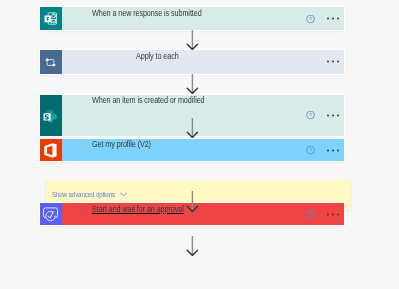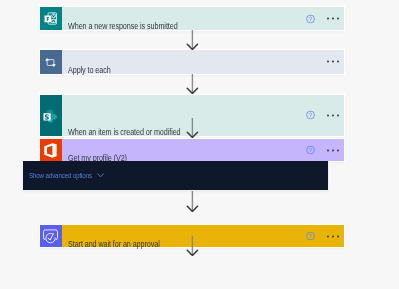--- a/index.html
+++ b/index.html
@@ -17,22 +17,23 @@
     left:39.6px;width:304.8px;
     display:flex;align-items:stretch;
     box-sizing:border-box;
     box-shadow:0 0 0 1.2px rgba(255,255,255,0.98), 0 1.6px 1.8px rgba(0,0,0,0.055);
   }
   .card .icon{
     width:22.2px;flex:0 0 22.2px;
     display:flex;align-items:center;justify-content:center;
   }
   .card .body{
-    flex:1;display:flex;align-items:flex-end;
+    flex:1;display:flex;align-items:flex-start;
     position:relative;
+    margin-left:24px;
   }
   .card .title{
     font-size:8.2px;color:#35393d;
     margin-left:6px;letter-spacing:-0.1px;
     white-space:nowrap;
     position:relative;top:1.6px;
     transform:scaleX(0.882);transform-origin:left center;
   }
   .card .actions{
     position:absolute;right:0;top:0;bottom:0;
@@ -47,24 +48,25 @@
     position:absolute;right:5.2px;top:50%;
     transform:translateY(-50%);
     width:12px;height:3px;
     display:flex;justify-content:space-between;align-items:center;
   }
   .dots i{display:block;width:2.2px;height:2.2px;border-radius:50%;background:#3b3a39;}
 
   .arrow{position:absolute;left:186px;width:13px;}
 
   .adv{
-    position:absolute;left:23px;width:304.8px;
-    background:#0f172a;
+    position:absolute;left:46px;width:304.8px;
+    background:#fef9c3;
     box-sizing:border-box;
     box-shadow:-1.1px 0 0 0 #efefef, 1.1px 0 0 0 #efefef, 0 1.1px 0 0 #efefef, 0 1.8px 1.8px rgba(0,0,0,0.05);
+    margin-top:19px;
   }
   .adv .link{
     position:absolute;left:5.9px;top:15.6px;
     font-size:7.6px;line-height:0;letter-spacing:-0.15px;
     color:#5b7fe0;white-space:nowrap;
     transform:scaleX(0.812);transform-origin:left center;
   }
   .adv .chev{position:absolute;left:73.9px;top:12.3px;line-height:0;}
 </style>
 </head>
@@ -92,21 +94,21 @@
               <circle cx="46" cy="62" r="4.2" fill="#5f86e3"></circle>
             </svg></div>
           <div class="dots">
             <i></i>
             <i></i>
             <i></i>
           </div>
         </div>
       </div>
     </div>
-    <div class="card" style="top: 50px; height: 23.6px; background: rgb(227, 231, 240);">
+    <div class="card" style="top: 50px; height: 23.6px; background: rgb(227, 231, 240); gap: 44px;">
       <div class="icon" style="background: rgb(72, 106, 145);">
         <svg width="12" height="9" viewBox="0 0 120 90" style="margin-top:1px">
           <path d="M21 24 v44 a6 6 0 0 0 6 6 h56 a6 6 0 0 0 6 -6 V22 a6 6 0 0 0 -6 -6 H27 a6 6 0 0 0 -6 6 z" fill="none" stroke="#fff" stroke-width="7.5" stroke-linejoin="round"></path>
           <path d="M2 28 L21 1 L40 28 Z" fill="#fff"></path>
           <path d="M70 62 L89 89 L108 62 Z" fill="#fff"></path>
         </svg>
       </div>
       <div class="body">
         <div class="title">Apply to each</div>
         <div class="actions">
@@ -137,21 +139,21 @@
               <circle cx="46" cy="62" r="4.2" fill="#5f86e3"></circle>
             </svg></div>
           <div class="dots">
             <i></i>
             <i></i>
             <i></i>
           </div>
         </div>
       </div>
     </div>
-    <div class="card" style="top: 138.8px; height: 22.6px; background: #c4b5fd;">
+    <div class="card" style="top: 138.8px; height: 22.6px; background: #7dd3fc;">
       <div class="icon" style="background: rgb(235, 60, 0);">
         <svg width="13" height="15" viewBox="0 0 130 150" style="margin-left:-1px">
           <path d="M3 32 L84 2 L126 13 L126 133 L84 148 L3 118 L3 32 Z M30 46 L30 104 L84 123 L84 27 L30 46 Z" fill="#fff" fill-rule="evenodd"></path>
         </svg>
       </div>
       <div class="body">
         <div class="title">Get my profile (V2)</div>
         <div class="actions">
           <div class="help"><svg viewBox="0 0 90 90" width="9" height="9">
               <circle cx="45" cy="45" r="39" fill="none" stroke="#5f86e3" stroke-width="8"></circle>
@@ -165,21 +167,21 @@
           </div>
         </div>
       </div>
     </div>
     <div class="adv" style="top: 160.6px; height: 29.8px;">
       <div class="link">Show advanced options</div>
       <div class="chev"><svg width="7" height="5" viewBox="0 0 70 50">
           <path d="M5 8 L35 38 L65 8" fill="none" stroke="#5b7fe0" stroke-width="9" stroke-linecap="round" stroke-linejoin="round"></path>
         </svg></div>
     </div>
-    <div class="card" style="top: 225px; height: 22.2px; background: #eab308;">
+    <div class="card" style="top: 203px; height: 22.2px; background: #ef4444; text-decoration: underline;">
       <div class="icon" style="background: rgb(91, 95, 240);">
         <svg width="15" height="15" viewBox="0 0 150 150">
           <rect x="5" y="9" width="140" height="97" rx="19" fill="none" stroke="#fff" stroke-width="8.5"></rect>
           <circle cx="75" cy="91" r="53" fill="#5b5ff0"></circle>
           <circle cx="75" cy="91" r="47" fill="none" stroke="#fff" stroke-width="8.5" stroke-linecap="round" stroke-dasharray="252 44" stroke-dashoffset="-70" transform="rotate(-90 75 91)"></circle>
           <path d="M51 92 L71 110 L102 48" fill="none" stroke="#fff" stroke-width="9" stroke-linecap="round" stroke-linejoin="round"></path>
         </svg>
       </div>
       <div class="body">
         <div class="title">Start and wait for an approval</div>

